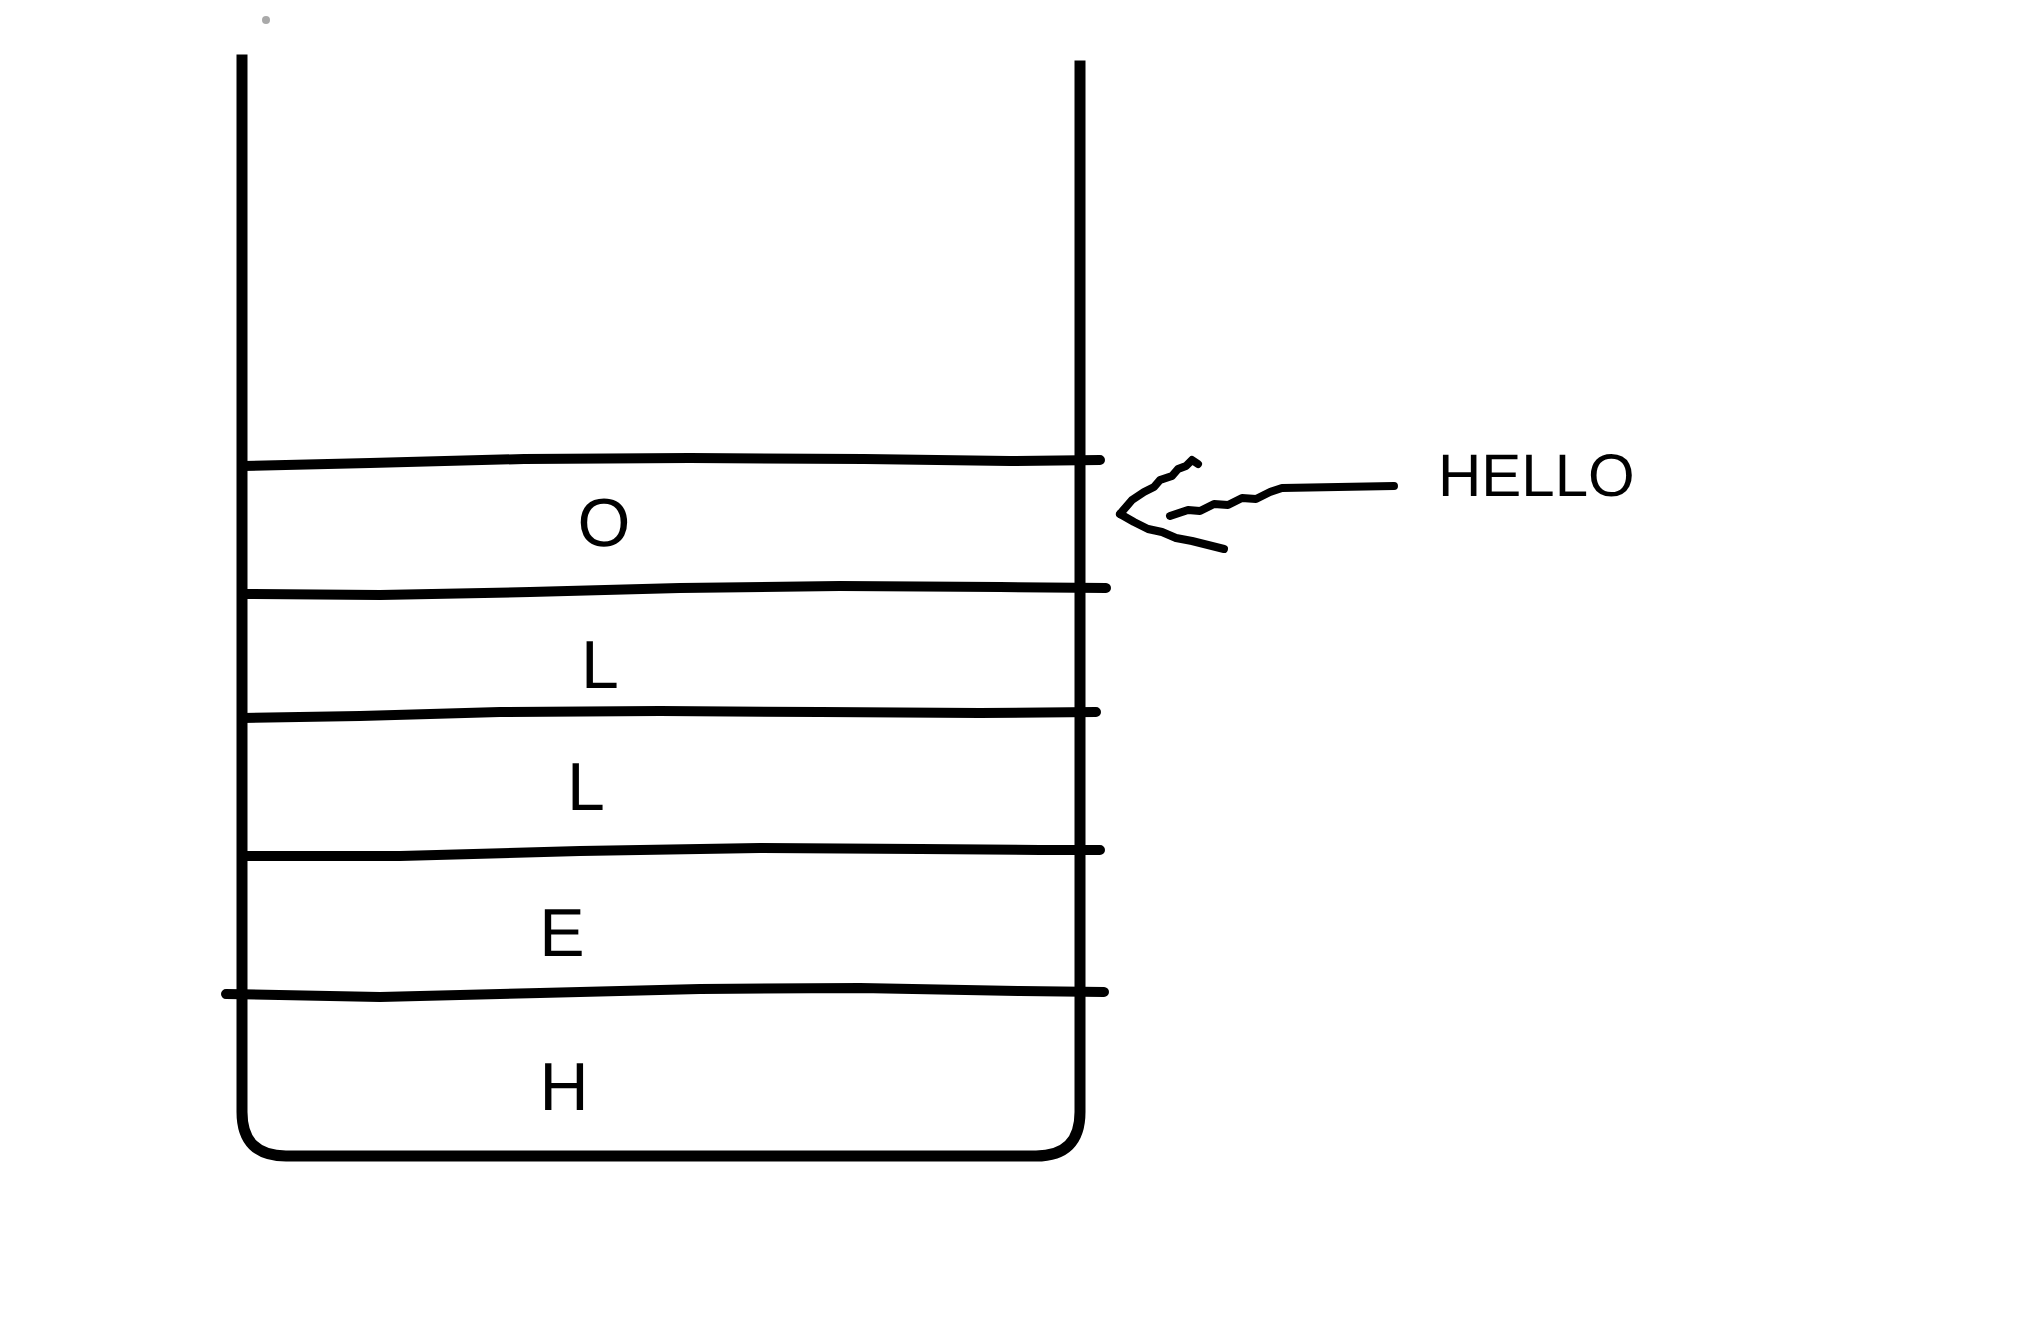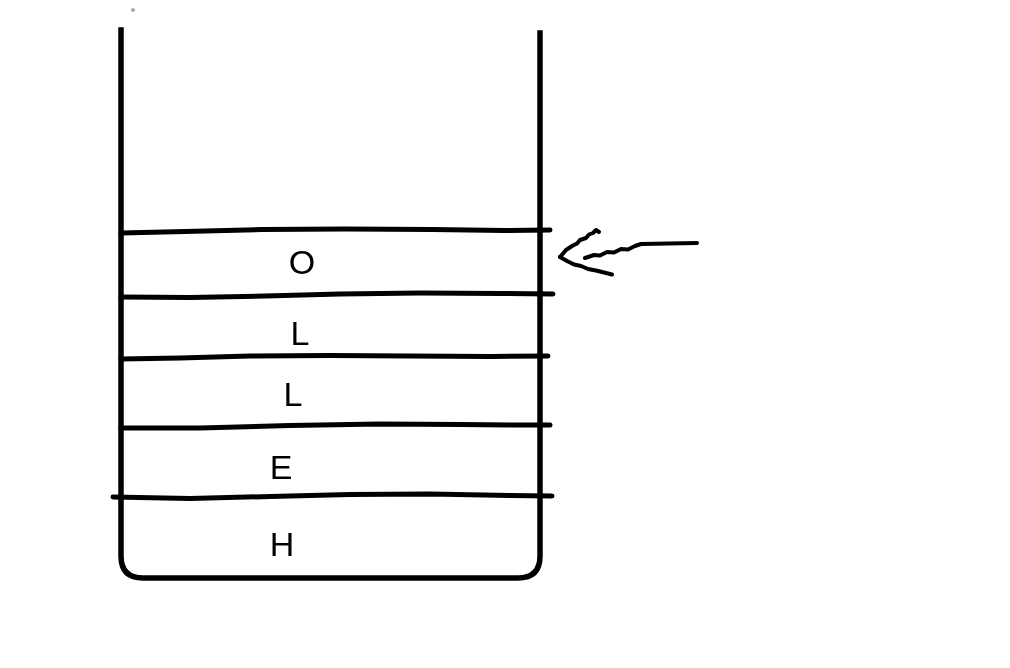--- a/index.html
+++ b/index.html
@@ -76,16 +76,17 @@
       <path d="M 560 257 L 567 261 L 574 264.5 L 581 266 L 588 269 L 596 270.5 L 604 272.5 L 612 274.5" stroke-width="4" stroke-linecap="round" stroke-linejoin="round" stroke="#000000"></path>
     </g>
   </svg>
 
   <div class="cell-label cell-0">O</div>
   <div class="cell-label cell-1">L</div>
   <div class="cell-label cell-2">L</div>
   <div class="cell-label cell-3">E</div>
   <div class="cell-label cell-4">H</div>
 
+  <div class="annotation-label">HELLO</div>
 
   <div class="stray-mark"></div>
 
 </div>
 
 </body></html>

